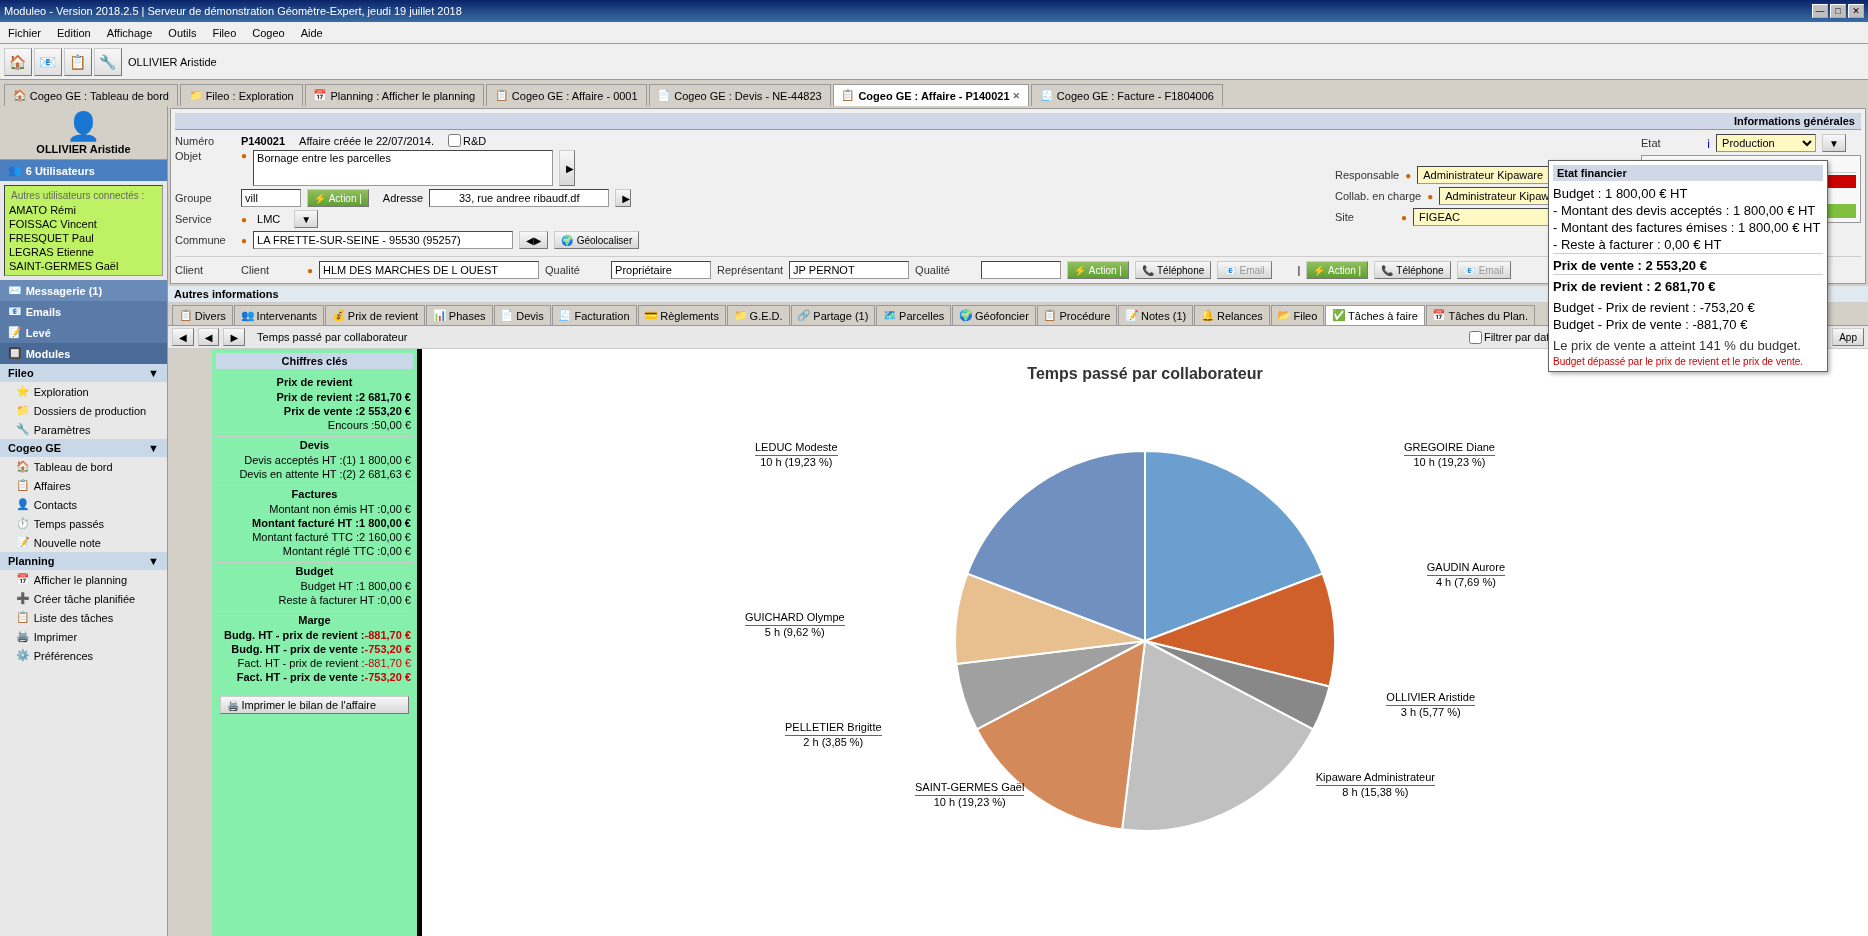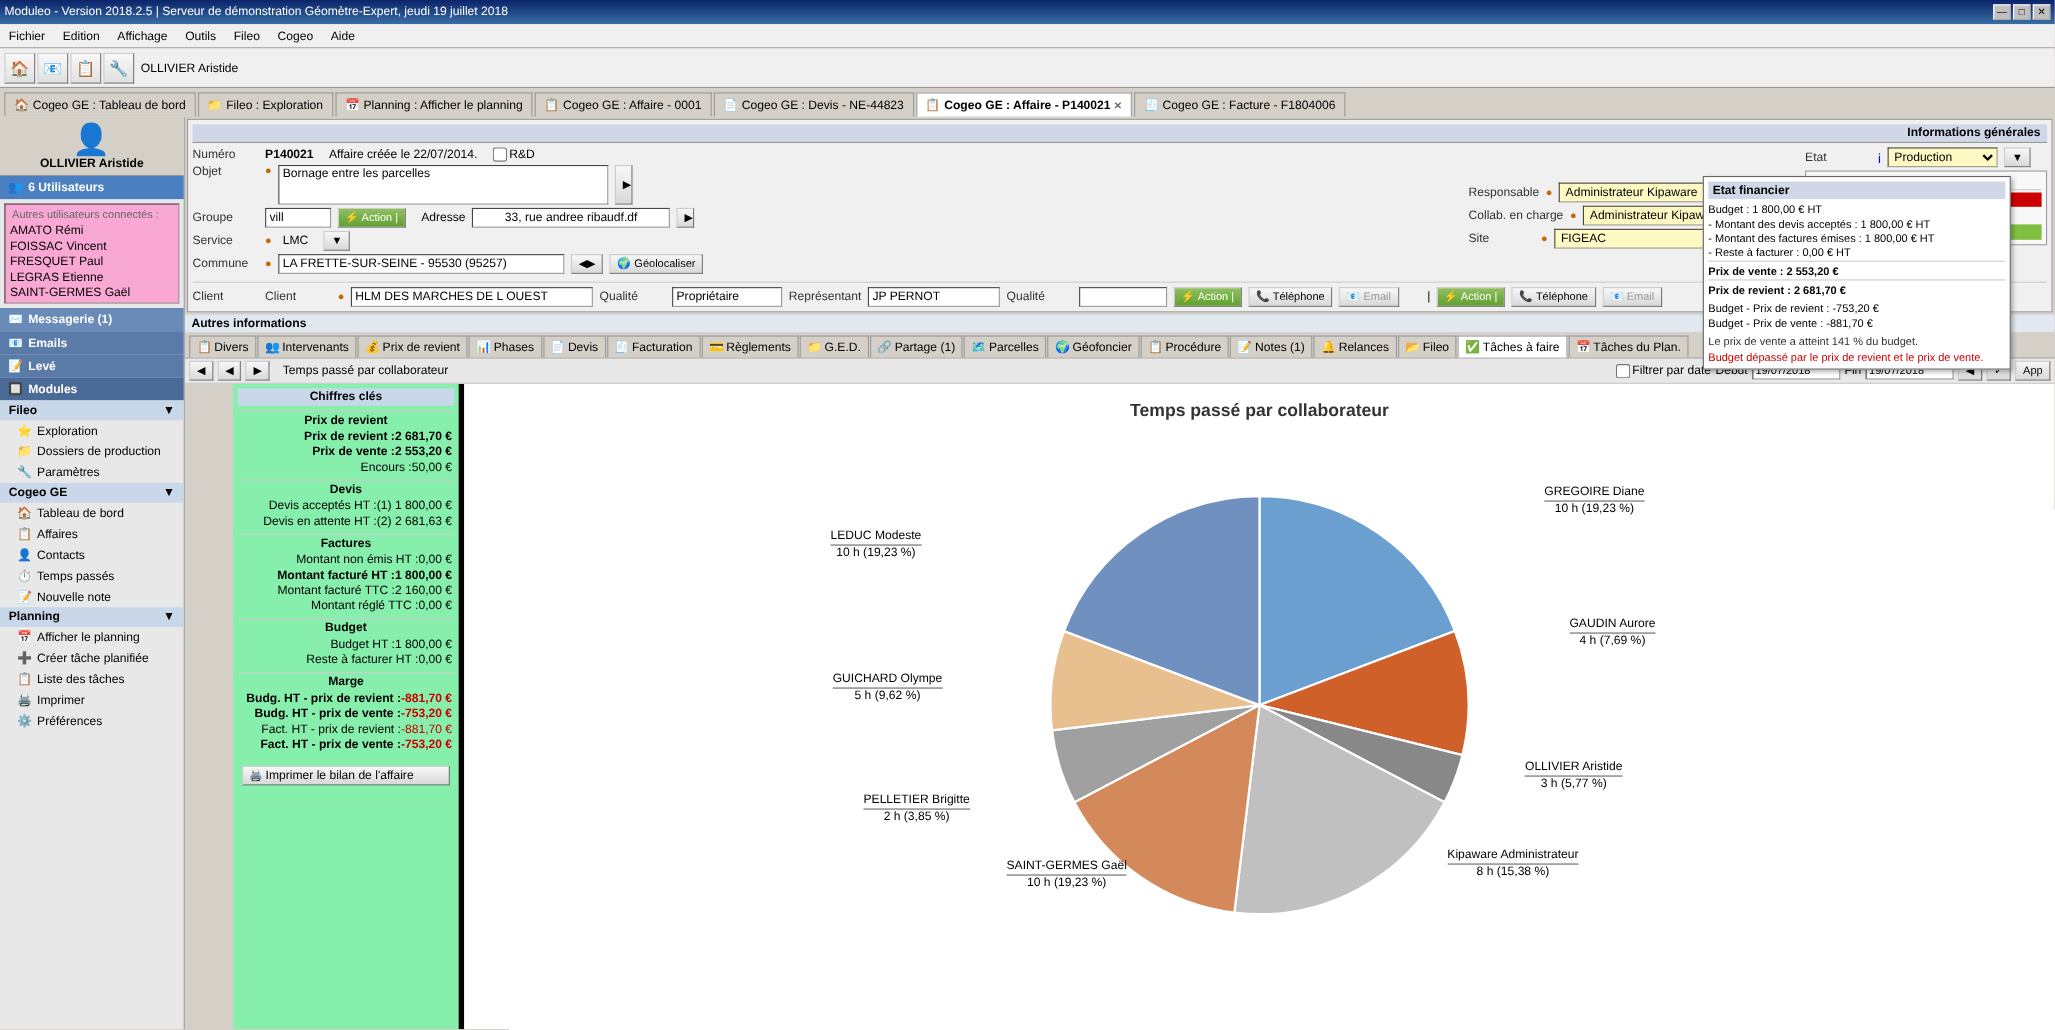--- a/index.html
+++ b/index.html
@@ -26,21 +26,21 @@
     .tab-close { font-size: 9px; cursor: pointer; color: #666; }
     
     
     .main-content { display: flex; height: calc(936px - 106px); }
     
     
     .sidebar { width: 168px; background: #e8e8e8; border-right: 1px solid #999; display: flex; flex-direction: column; flex-shrink: 0; }
     .sidebar-user { background: #d4d0c8; padding: 4px; text-align: center; border-bottom: 1px solid #999; }
     .sidebar-user-name { font-weight: bold; font-size: 11px; }
     .sidebar-section { background: #4a7fc1; color: white; padding: 4px 8px; font-weight: bold; cursor: pointer; display: flex; align-items: center; gap: 4px; }
-    .sidebar-users-list { background: #f9a8d4; border: 1px inset #999; margin: 4px; padding: 2px; font-size: 10px; }
+    .sidebar-users-list { background: #bef264; border: 1px inset #999; margin: 4px; padding: 2px; font-size: 10px; }
     .sidebar-user-item { padding: 1px 2px; }
     .sidebar-section-label { font-size: 10px; color: #666; padding: 2px 4px; }
     .sidebar-nav-item { padding: 3px 8px 3px 16px; cursor: pointer; display: flex; align-items: center; gap: 4px; }
     .sidebar-group-header { background: #c8d8e8; padding: 3px 8px; font-weight: bold; display: flex; align-items: center; justify-content: space-between; cursor: pointer; }
     
     
     .right-panel { flex: 1; display: flex; flex-direction: column; overflow: hidden; }
     
     
     .info-general { background: #f0f0f0; border: 1px solid #999; margin: 2px; padding: 4px; }
@@ -55,21 +55,21 @@
     
     
     .financial-panel { border: 1px solid #999; background: #f8f8f8; padding: 4px; min-width: 220px; }
     .financial-title { font-weight: bold; text-align: center; border-bottom: 1px solid #ccc; margin-bottom: 2px; }
     .budget-negative { background: #cc0000; color: white; padding: 1px 4px; font-size: 10px; text-align: center; }
     .procedure-bar { background: #80c040; color: white; padding: 1px 4px; font-size: 10px; }
     
     
     .etat-financier { position: absolute; top: 160px; right: 40px; background: white; border: 1px solid #666; padding: 4px; z-index: 100; box-shadow: 2px 2px 4px rgba(0,0,0,0.3); min-width: 280px; }
     .etat-title { font-weight: bold; background: #d0d8e8; padding: 2px 4px; margin-bottom: 4px; }
-    .etat-row { padding: 1px 0; font-size: 10px; }
+    .etat-row { padding: 1px 0; font-size: 13px; }
     .etat-row.total { font-weight: bold; padding-top: 4px; border-top: 1px solid #ccc; }
     .etat-budget-text { color: #cc0000; font-size: 10px; }
     
     
     .sub-tabs { display: flex; background: #d4d0c8; padding: 2px 4px 0; gap: 1px; flex-wrap: wrap; border-bottom: 1px solid #999; }
     .sub-tab { background: #d4d0c8; border: 1px solid #999; border-bottom: none; padding: 2px 6px; cursor: pointer; font-size: 10px; display: flex; align-items: center; gap: 2px; white-space: nowrap; height: 20px; }
     .sub-tab.active { background: white; }
     
     
     .content-area { display: flex; flex: 1; overflow: hidden; }
@@ -575,25 +575,25 @@
               <path d="M410,250 L578.2366448741099,338.2974026883161 A190,190 0 0,1 387.0980307514885,438.61468607863026 Z" fill="#c0c0c0" stroke="white" stroke-width="2"></path>
               <path d="M410,250 L387.0980307514885,438.61468607863026 A190,190 0 0,1 241.7633551258901,338.29740268831597 Z" fill="#d4895a" stroke="white" stroke-width="2"></path>
               <path d="M410,250 L241.7633551258901,338.29740268831597 A190,190 0 0,1 221.38531392136971,272.9019692485113 Z" fill="#a0a0a0" stroke="white" stroke-width="2"></path>
               <path d="M410,250 L221.38531392136971,272.9019692485113 A190,190 0 0,1 232.34691388977117,182.6250714619183 Z" fill="#e8c090" stroke="white" stroke-width="2"></path>
               <path d="M410,250 L232.34691388977117,182.6250714619183 A190,190 0 0,1 409.99999999999994,60 Z" fill="#7090c0" stroke="white" stroke-width="2"></path>
             </svg>
           
           
           
           <div style="position: absolute; top: 50px; left: 20px; font-size: 10px; text-align: center; max-width: 110px;">
-            <div style="border-bottom: 1px solid #666; padding-bottom: 2px; margin-top: 40px;">LEDUC Modeste</div>
+            <div style="border-bottom: 1px solid #666; padding-bottom: 2px;">LEDUC Modeste</div>
             <div>10 h (19,23 %)</div>
           </div>
           
-          <div style="position: absolute; top: 220px; left: 22px; font-size: 10px; text-align: center; max-width: 120px;">
+          <div style="position: absolute; top: 220px; left: 10px; font-size: 10px; text-align: center; max-width: 120px;">
             <div style="border-bottom: 1px solid #666; padding-bottom: 2px;">GUICHARD Olympe</div>
             <div>5 h (9,62 %)</div>
           </div>
           
           <div style="position: absolute; top: 330px; left: 50px; font-size: 10px; text-align: center; max-width: 120px;">
             <div style="border-bottom: 1px solid #666; padding-bottom: 2px;">PELLETIER Brigitte</div>
             <div>2 h (3,85 %)</div>
           </div>
           
           <div style="position: absolute; top: 390px; left: 180px; font-size: 10px; text-align: center; max-width: 130px;">

